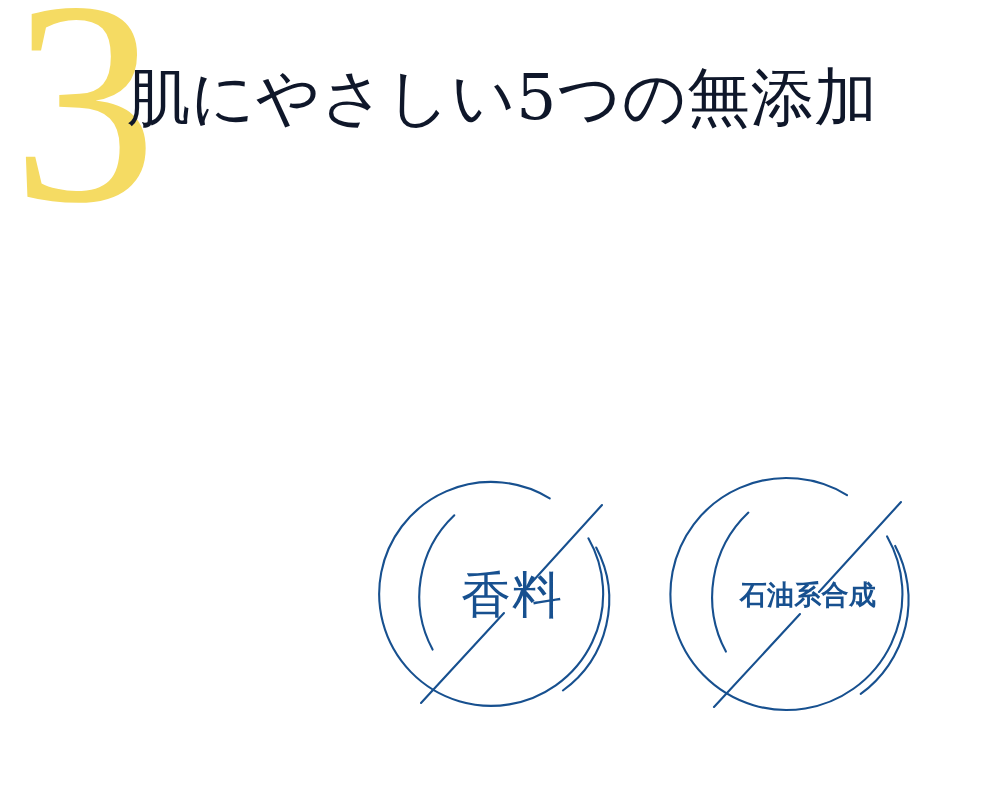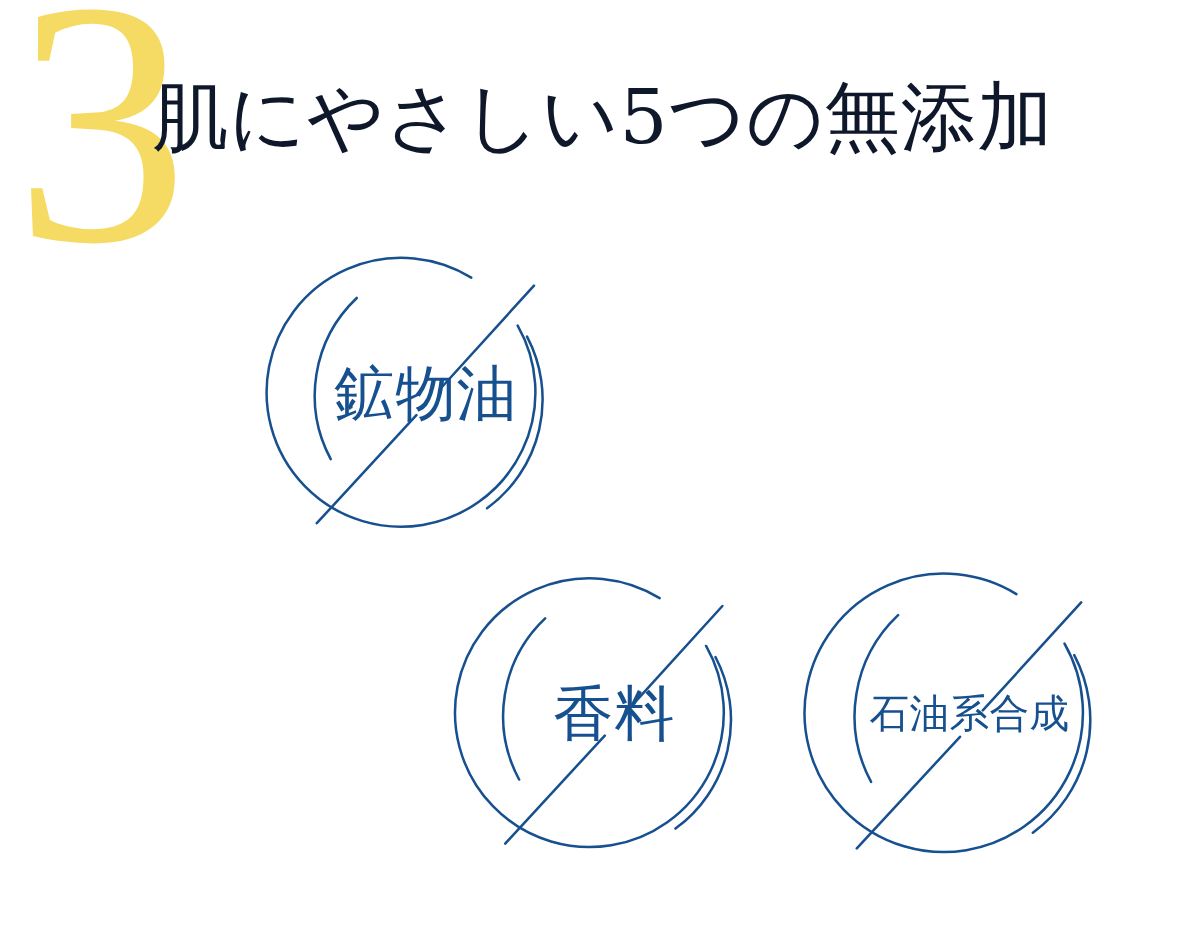--- a/index.html
+++ b/index.html
@@ -79,50 +79,37 @@
     justify-content: center;
     font-family: "DejaVu Serif", "Liberation Serif", serif;
     font-size: 50px;
     line-height: 1.05;
     color: #17508F;
     white-space: nowrap;
     letter-spacing: 0.02em;
     text-align: center;
   }
   .badge-label.two-line {
-    font-size: 33px;
+    font-size: 27px;
     line-height: 1.28;
     letter-spacing: 0.01em;
+    font-weight: bold;
   }
   .badge-label .ln { display: block; }
 </style>
 </head>
 <body>
 
 <div id="stage">
 
   <div id="heading-area">
     <div id="big-number">3</div>
     <div id="heading-text">肌にやさしい5つの無添加</div>
   </div>
 
-  <div class="badge" style="left:237px; top:210px;">
-    <svg viewBox="0 0 236 236" aria-hidden="true">
-      <g fill="none" stroke="#17508F" stroke-width="2.1" stroke-linecap="round">
-        <path d="M 155.7 21.4 A 112 112 0 1 0 194.4 61.3"></path>
-        <path d="M 202.2 70.5 A 112 112 0 0 1 168.9 213.5"></path>
-        <path d="M 38.6 172.6 A 112 112 0 0 1 60.3 38.3"></path>
-        <line x1="208" y1="28" x2="129" y2="115"></line>
-        <line x1="110" y1="136" x2="27" y2="226"></line>
-      </g>
-    </svg>
-    <div class="badge-label">
-      <span class="ln">鉱物油</span>
-    </div>
-  </div>
 
 
 
   <div class="badge" style="left:394px; top:477px;">
     <svg viewBox="0 0 236 236" aria-hidden="true">
       <g fill="none" stroke="#17508F" stroke-width="2.1" stroke-linecap="round">
         <path d="M 155.7 21.4 A 112 112 0 1 0 194.4 61.3"></path>
         <path d="M 202.2 70.5 A 112 112 0 0 1 168.9 213.5"></path>
         <path d="M 38.6 172.6 A 112 112 0 0 1 60.3 38.3"></path>
         <line x1="208" y1="28" x2="129" y2="115"></line>

